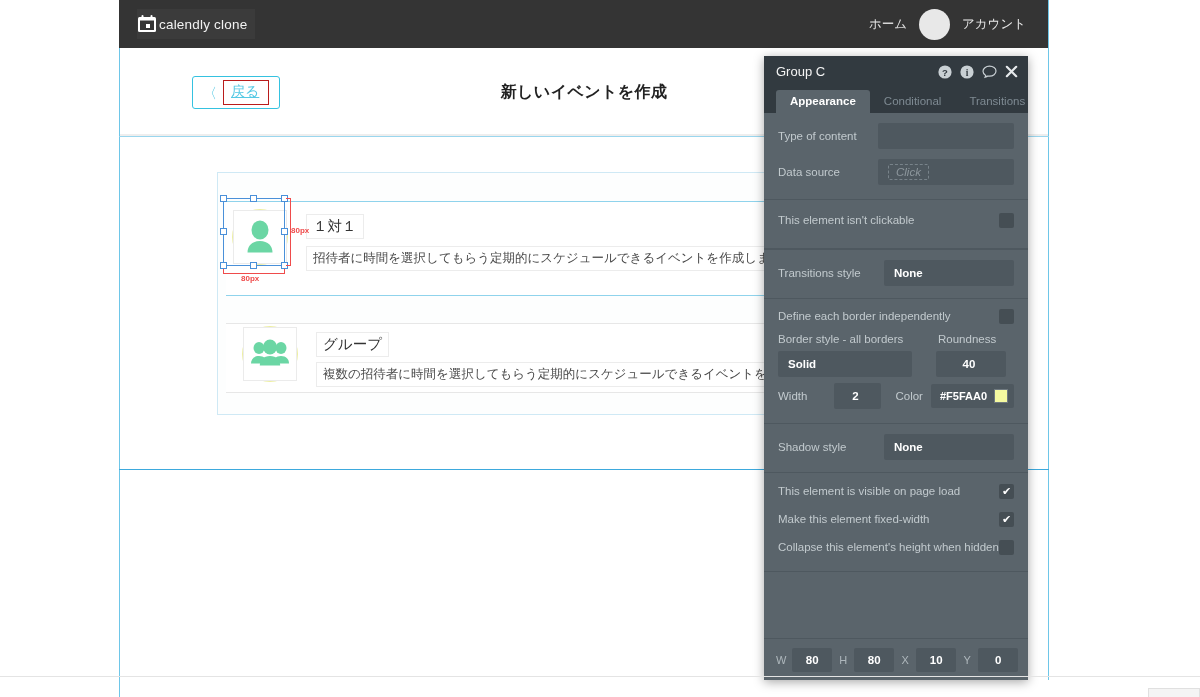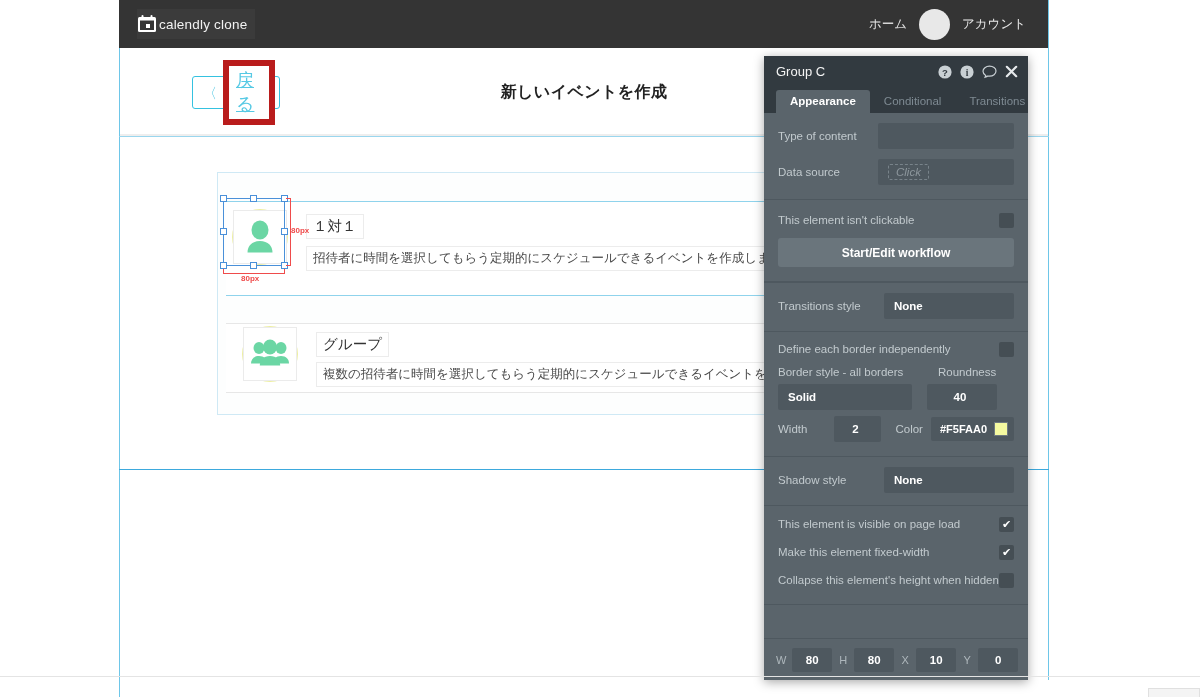--- a/index.html
+++ b/index.html
@@ -52,22 +52,22 @@
   }
   .back-btn {
     position:absolute; left:72px; top:28px;
     width:88px; height:33px;
     border:1px solid #35c2e0; border-radius:3px;
     background:#fff; display:flex; align-items:center;
     padding:0 4px; gap:2px;
   }
   .back-chev { font-size:14px; color:#56c9e4; padding:0 4px 0 6px; line-height:1; }
   .back-label {
-    font-size:18px; color:#56c9e4;
-    border:6px solid #b91c1c; padding:2px 9px 3px 7px; background:#fff;text-decoration:underline;
+    font-size:14px; color:#56c9e4;
+    border:1px solid #b91c1c; padding:2px 9px 3px 7px; background:#fff;text-decoration:underline;
   }
   .page-title {
     position:absolute; left:0; top:0; width:928px; height:88px;
     display:flex; align-items:center; justify-content:center;
     font-size:16px; font-weight:bold; color:#222;
     letter-spacing:.4px; pointer-events:none;
   }
   .head-underline{
     position:absolute; left:120px; top:134px; width:928px; height:2px;
     background:#eeeeee;
@@ -343,21 +343,20 @@
         </div>
       </div>
 
       <div class="divider"></div>
 
       <div class="sect">
         <div class="prow" style="height:20px; margin-bottom:8px;">
           <span class="plabel grow">This element isn't clickable</span>
           <span class="checkbox"></span>
         </div>
-        <div class="wf-btn">Start/Edit workflow</div>
       </div>
 
       <div class="divider"></div>
 
 
       <div class="divider"></div>
 
       <div class="sect">
         <div class="prow" style="margin-bottom:2px;">
           <span class="plabel" style="width:106px;">Transitions style</span>
@@ -369,21 +368,21 @@
 
       <div class="sect" style="padding-top:8px;">
         <div class="prow" style="height:18px; margin-bottom:6px;">
           <span class="plabel grow">Define each border independently</span>
           <span class="checkbox"></span>
         </div>
         <div class="prow" style="height:16px; margin-bottom:4px;">
           <span class="plabel" style="width:160px;">Border style - all borders</span>
           <span class="plabel">Roundness</span>
         </div>
-        <div class="prow" style="margin-bottom:6px; gap:15px;">
+        <div class="prow" style="margin-bottom:6px; gap:24px;">
           <span class="sel" style="width:134px;">Solid</span>
           <span class="sel" style="width:70px; justify-content:center; padding:0 18px 0 14px;">40</span>
         </div>
         <div class="prow" style="margin-bottom:4px;">
           <span class="plabel" style="width:56px;">Width</span>
           <span class="sel" style="width:62px; justify-content:center; padding:0 16px 0 12px;">2</span>
           <span class="plabel" style="width:50px; text-align:right; padding-right:8px;">Color</span>
           <span class="colorbox">
             <span class="colorhex">#F5FAA0</span>
             <span class="swatch" style="background: rgb(245, 250, 160);"></span>

